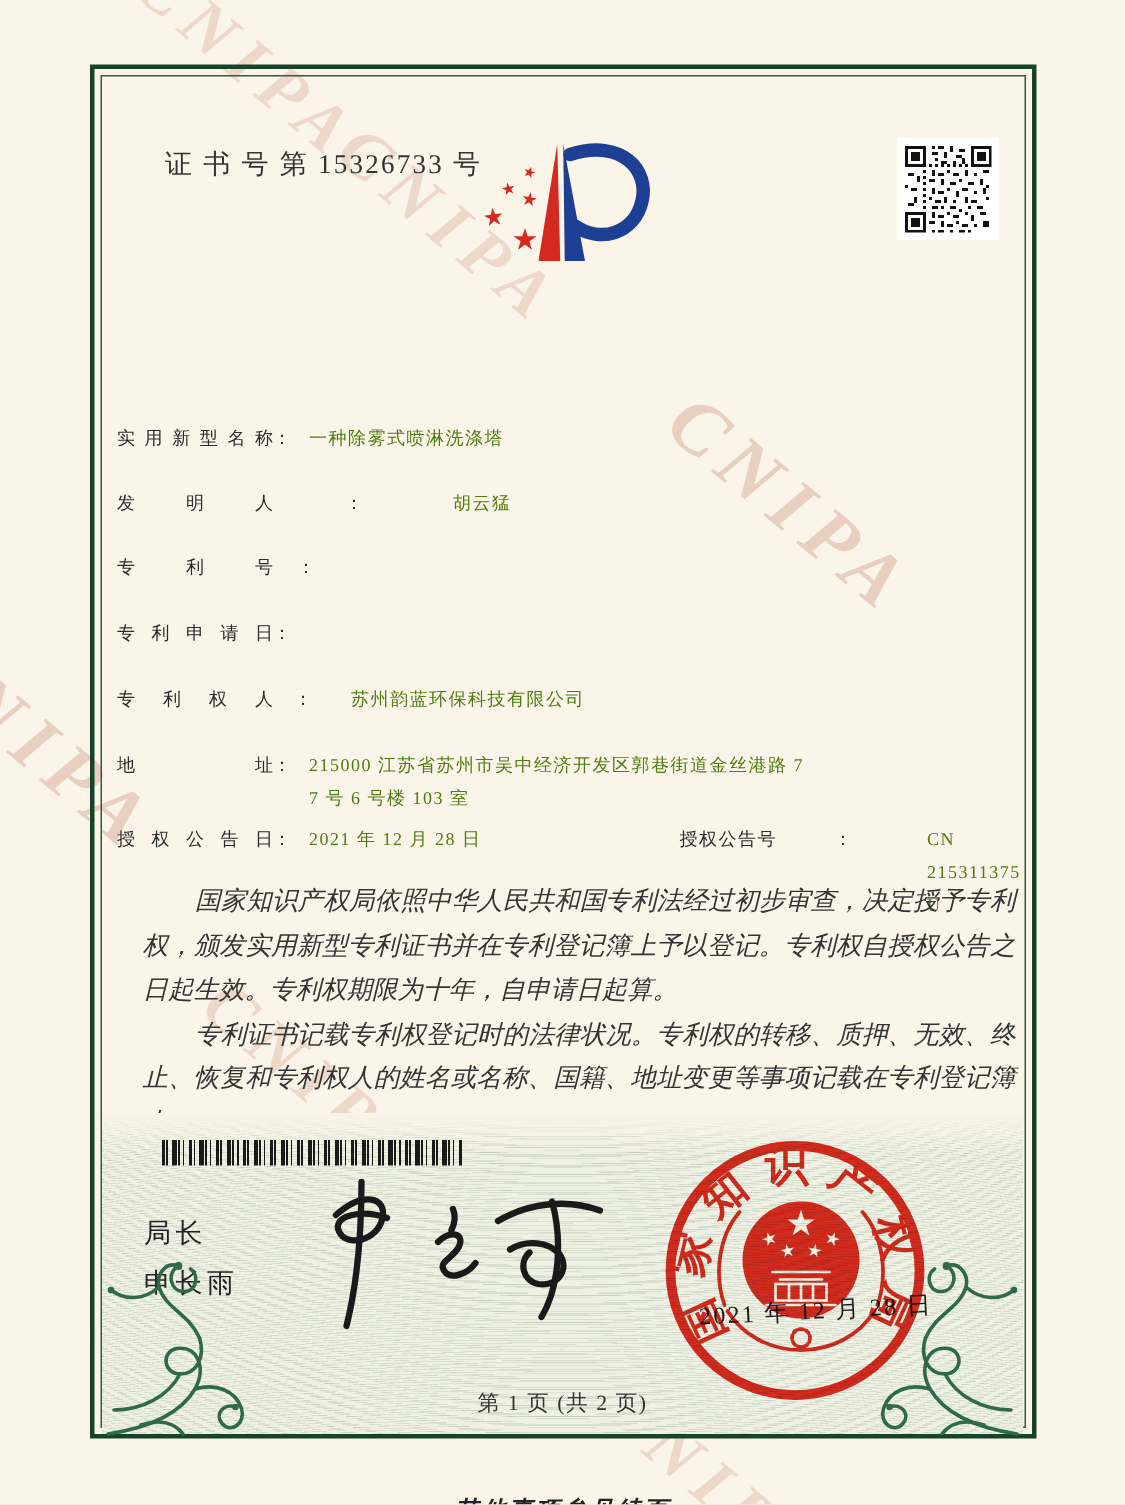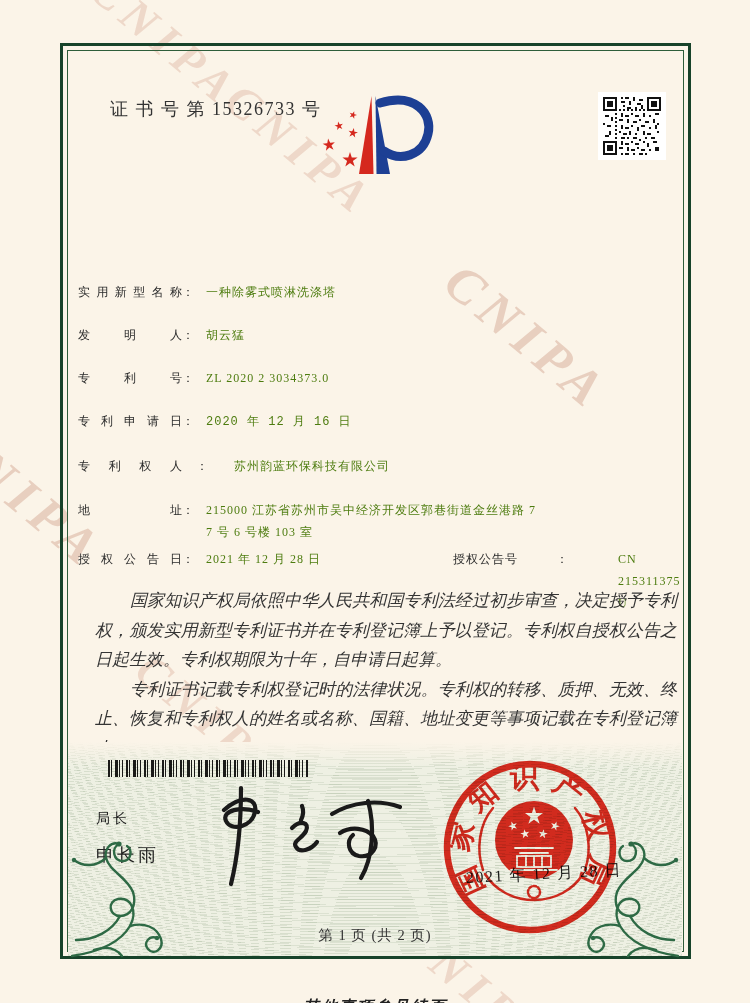--- a/index.html
+++ b/index.html
@@ -76,21 +76,21 @@
   .barcode {
     position:absolute; left:40px; top:18px; width:200px; height:17px;
     mix-blend-mode:multiply;
     background:repeating-linear-gradient(90deg,
       #1c1c1c 0 2px, transparent 2px 3px,
       #1c1c1c 3px 4px, transparent 4px 7px,
       #1c1c1c 7px 10px, transparent 10px 11px,
       #1c1c1c 11px 12px, transparent 12px 14px,
       #1c1c1c 14px 15px, transparent 15px 18px);
   }
-  .sig-role { position:absolute; left:28px; top:68px;  font-size:14px; letter-spacing:3px; color:#222;text-align:right; }
+  .sig-role { position:absolute; left:28px; top:68px;  font-size:18px; letter-spacing:3px; color:#222;text-align:right; }
   .sig-name { position:absolute; left:28px; top:101px; font-size:18px; letter-spacing:3px; color:#222; }
   .sig-script { position:absolute; left:128px; top:36px; width:226px; height:118px; }
   .seal { position:absolute; left:373px; top:16px; width:178px; height:178px; mix-blend-mode:multiply; opacity:.96; }
   .seal-date {
     position:absolute; left:398px; top:122px; font-size:16px; letter-spacing:1.5px;
     color:#1f1f1f; transform:rotate(-3deg); mix-blend-mode:multiply; white-space:nowrap;
   }
   .page-info {
     position:absolute; left:0; right:0; top:184px; text-align:center;
     font-size:14.5px; letter-spacing:1px; color:#333;
@@ -240,34 +240,32 @@
       </g>
     </svg>
   </div>
 
 
   <div class="frow" style="top:281px;">
     <span class="flabel">实用新型名称</span>
       <span class="fcolon">：</span>
     <span class="fvalue">一种除雾式喷淋洗涤塔</span>
   </div>
-  <div class="frow" style="top:324px;">
+  <div class="frow" style="top:324px;gap:48px;">
     <span class="flabel">发明人</span>
       <span class="fcolon">：</span>
     <span class="fvalue">胡云猛</span>
   </div>
-  <div class="frow" style="top:367px;">
+  <div class="frow" style="top:367px;gap:16px;">
     <span class="flabel">专利号</span>
       <span class="fcolon">：</span>
-    <span class="fvalue">ZL 2020 2 3034373.0</span>
-  </div>
-  <div class="frow" style="top:411px;font-family:Liberation Mono, monospace;">
+  </div>
+  <div class="frow" style="top:411px;">
     <span class="flabel">专利申请日</span>
       <span class="fcolon">：</span>
-    <span class="fvalue">2020 年 12 月 16 日</span>
   </div>
   <div class="frow" style="top:455px;gap:14px;">
     <span class="flabel">专利权人</span>
       <span class="fcolon">：</span>
     <span class="fvalue">苏州韵蓝环保科技有限公司</span>
   </div>
   <div class="frow" style="top:499px;">
     <span class="flabel">地址</span>
       <span class="fcolon">：</span>
     <span class="fvalue">

